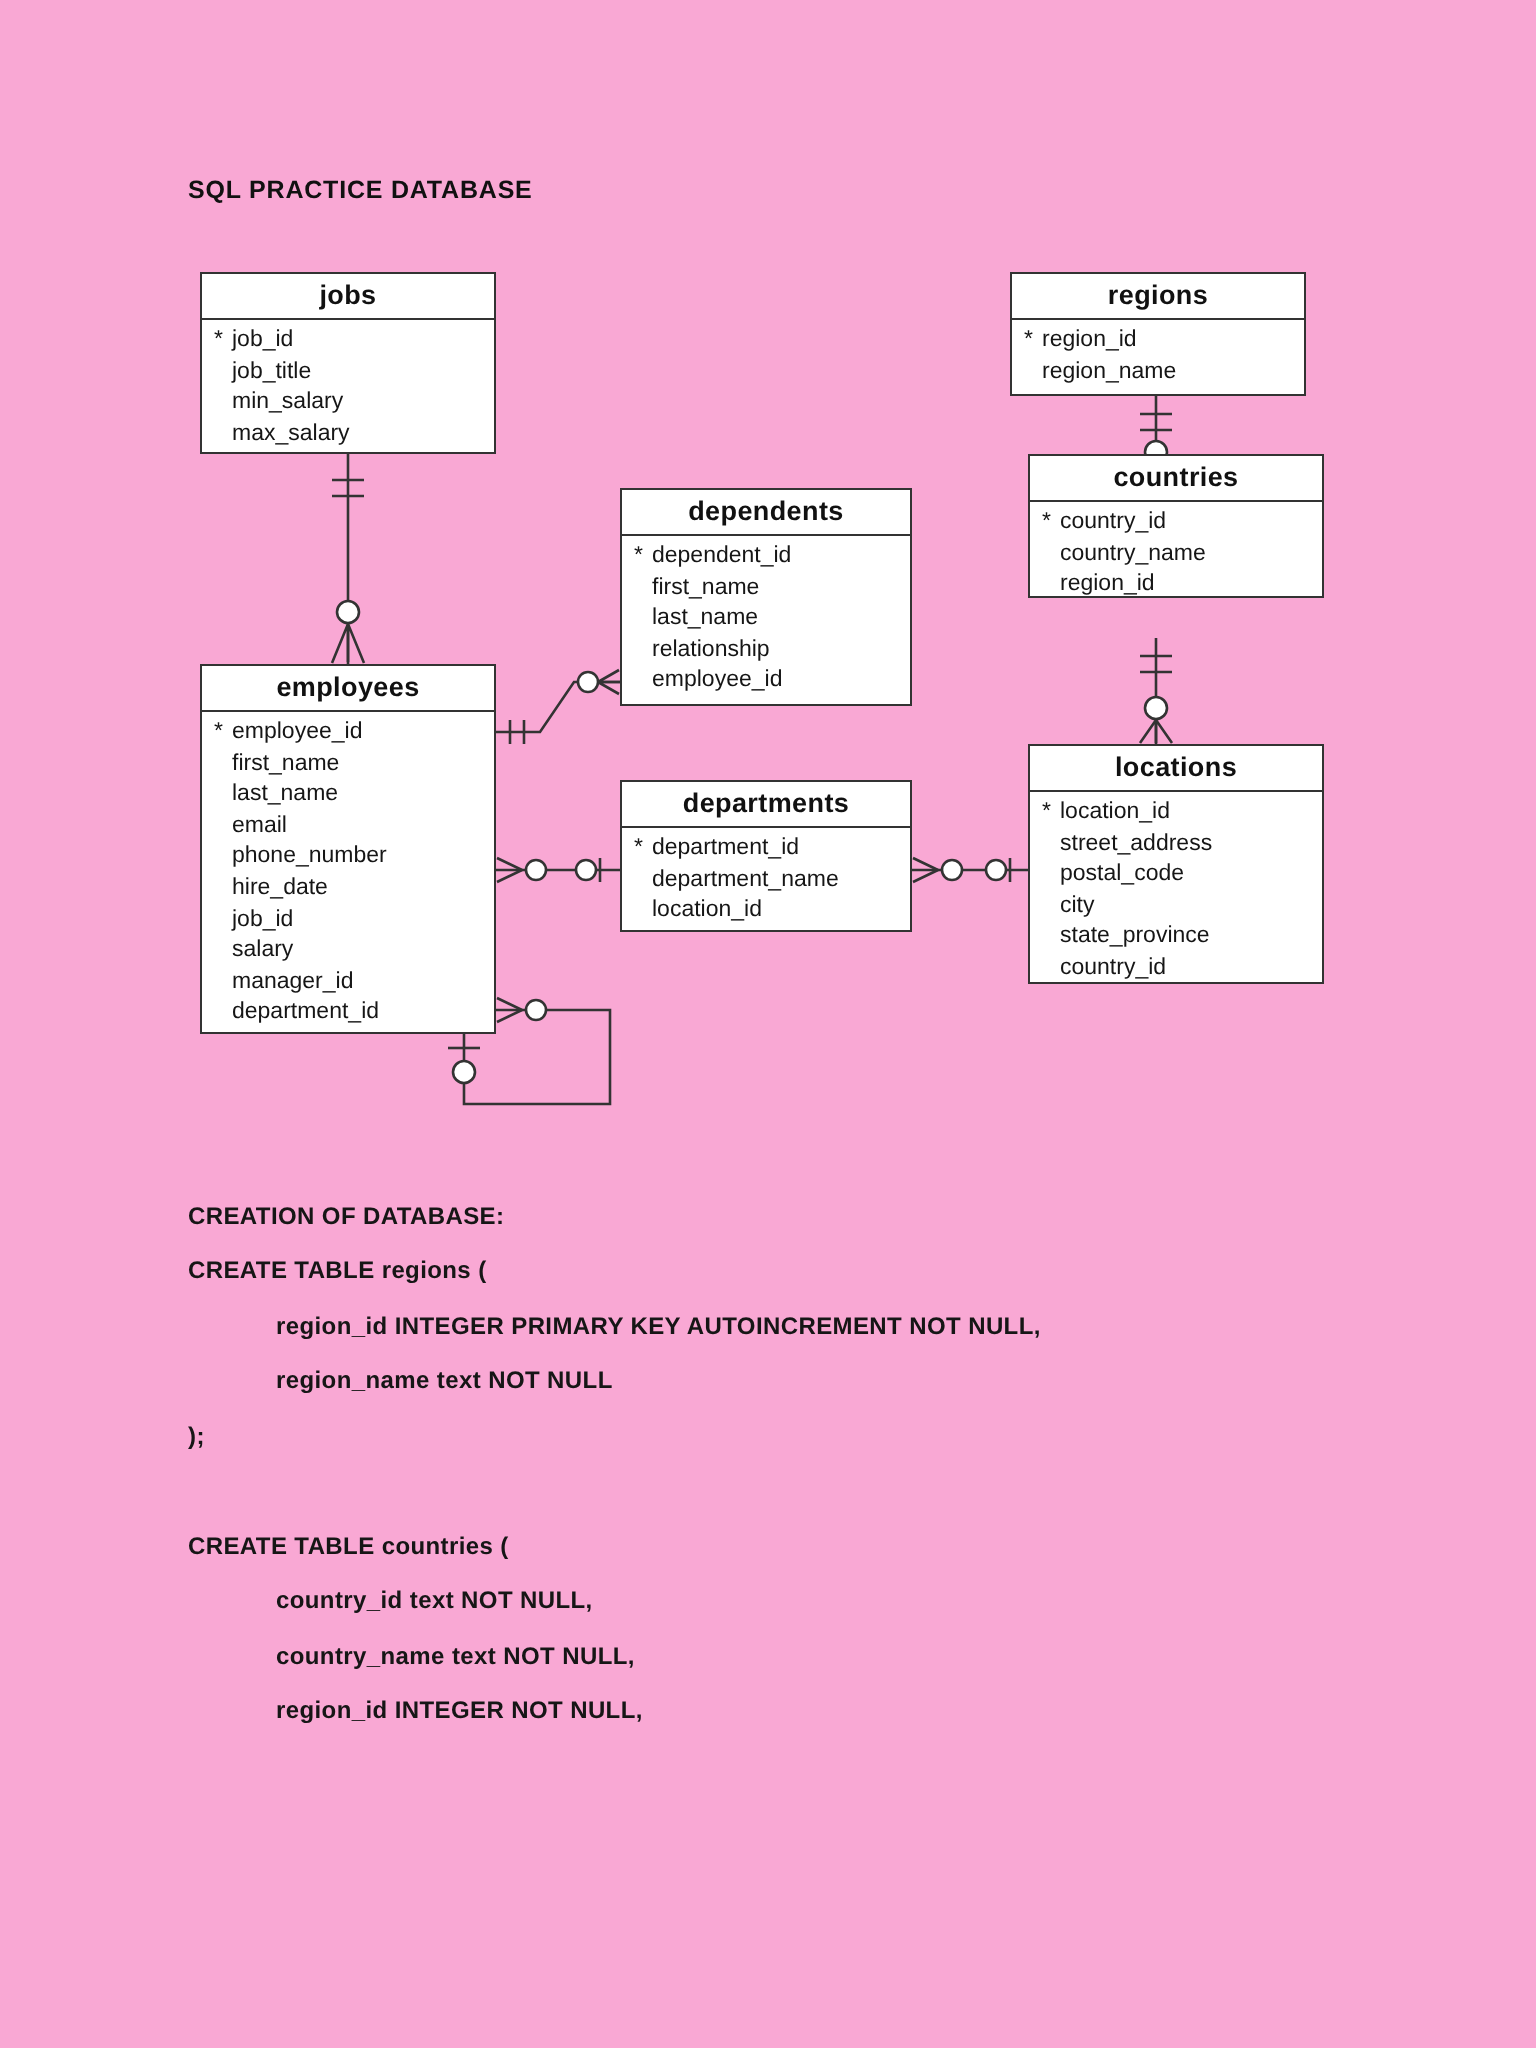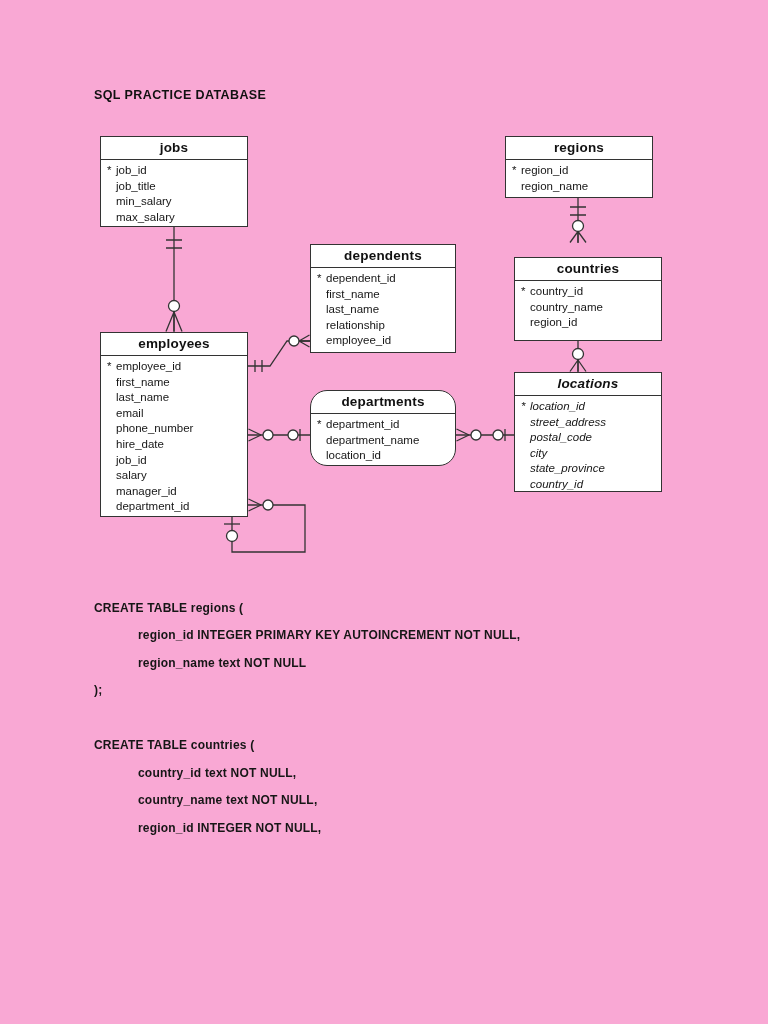--- a/index.html
+++ b/index.html
@@ -117,21 +117,21 @@
         <div class="entity" style="left: 310px; top: 244px; width: 146px; height: 109px;">
           <div class="entity-title">dependents</div>
           <div class="entity-fields">
             <div class="field"><span class="pk">*</span><span>dependent_id</span></div>
             <div class="field"><span>first_name</span></div>
             <div class="field"><span>last_name</span></div>
             <div class="field"><span>relationship</span></div>
             <div class="field"><span>employee_id</span></div>
           </div>
         </div>
-        <div class="entity" style="left: 514px; top: 257px; width: 148px; height: 84px;">
+        <div class="entity" style="left: 514px; top: 227px; width: 148px; height: 72px;">
           <div class="entity-title">countries</div>
           <div class="entity-fields">
             <div class="field"><span class="pk">*</span><span>country_id</span></div>
             <div class="field"><span>country_name</span></div>
             <div class="field"><span>region_id</span></div>
           </div>
         </div>
         <div class="entity" style="left: 100px; top: 332px; width: 148px; height: 185px;">
           <div class="entity-title">employees</div>
           <div class="entity-fields">
@@ -140,43 +140,44 @@
             <div class="field"><span>last_name</span></div>
             <div class="field"><span>email</span></div>
             <div class="field"><span>phone_number</span></div>
             <div class="field"><span>hire_date</span></div>
             <div class="field"><span>job_id</span></div>
             <div class="field"><span>salary</span></div>
             <div class="field"><span>manager_id</span></div>
             <div class="field"><span>department_id</span></div>
           </div>
         </div>
-        <div class="entity" style="left: 310px; top: 390px; width: 146px; height: 76px; border-radius: 17px;">
+        <div class="entity" style="left: 310px; top: 390px; width: 146px; height: 76px;">
           <div class="entity-title">departments</div>
           <div class="entity-fields">
             <div class="field"><span class="pk">*</span><span>department_id</span></div>
             <div class="field"><span>department_name</span></div>
             <div class="field"><span>location_id</span></div>
           </div>
         </div>
-        <div class="entity" style="left: 514px; top: 372px; width: 148px; height: 120px; font-style: italic;">
+        <div class="entity" style="left: 514px; top: 372px; width: 148px; height: 120px;">
           <div class="entity-title">locations</div>
           <div class="entity-fields">
             <div class="field"><span class="pk">*</span><span>location_id</span></div>
             <div class="field"><span>street_address</span></div>
             <div class="field"><span>postal_code</span></div>
             <div class="field"><span>city</span></div>
             <div class="field"><span>state_province</span></div>
             <div class="field"><span>country_id</span></div>
           </div>
         </div>
       </div>
   </div>
 
   <div id="sql-block">
+      <div class="sql-line">CREATION OF DATABASE:</div>
       <div class="sql-line">CREATE TABLE regions (</div>
       <div class="sql-line indent-1">region_id INTEGER PRIMARY KEY AUTOINCREMENT NOT NULL,</div>
       <div class="sql-line indent-1">region_name text NOT NULL</div>
       <div class="sql-line">);</div>
       <div class="sql-line"></div>
       <div class="sql-line">CREATE TABLE countries (</div>
       <div class="sql-line indent-1">country_id text NOT NULL,</div>
       <div class="sql-line indent-1">country_name text NOT NULL,</div>
       <div class="sql-line indent-1">region_id INTEGER NOT NULL,</div>
     </div>

